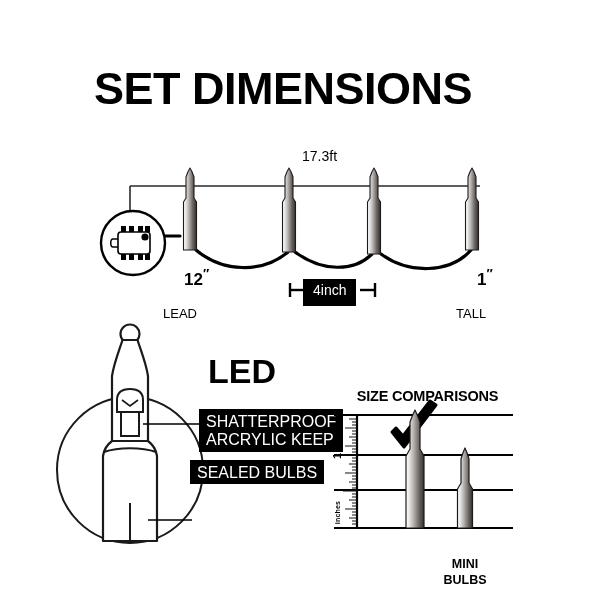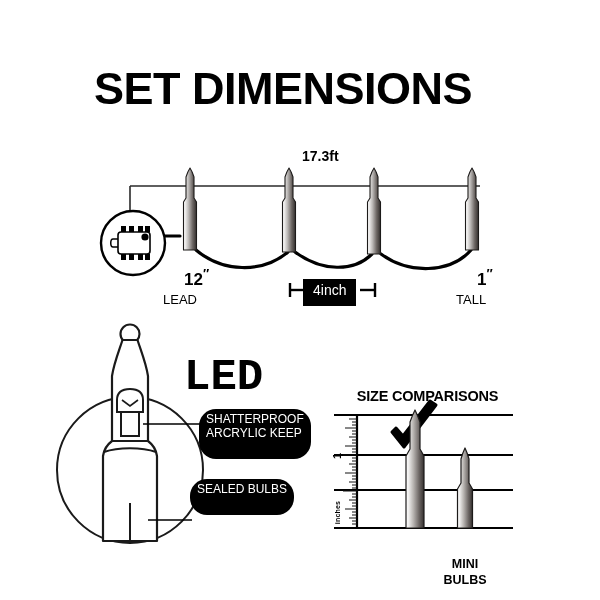--- a/index.html
+++ b/index.html
@@ -30,21 +30,21 @@
     text-align: center;
     font-size: 45px;
     font-weight: bold;
     letter-spacing: -0.5px;
     line-height: 1;
   }
 
   
   .lbl-plain {
     font-size: 13px;
-    font-weight: bold;
+    font-weight: normal;
     white-space: nowrap;
   }
   .dim-num {
     font-size: 17px;
     font-weight: bold;
     white-space: nowrap;
     margin-left: 21px;
   }
   .dim-num .pr { font-size: 13px; vertical-align: super; font-weight: bold; }
   .dim-sub {
@@ -55,30 +55,29 @@
 
   
   .chip {
     background: #000;
     color: #fff;
     font-size: 14px;
     padding: 3px 10px 8px 10px;
     white-space: nowrap;
     line-height: 1.15;
   }
-  .chip.multi { font-size: 12px; padding: 4px 7px 18px 7px; border-radius: 17px; }
+  .chip.multi { font-size: 16px; padding: 4px 7px 2px 7px; }
 
   
   #led-heading {
-    left: 184px;
+    left: 208px;
     top: 352px;
-    font-size: 44px;
+    font-size: 34px;
     font-weight: bold;
     letter-spacing: 0px;
-    font-family: Liberation Mono, monospace;
   }
 
   
   #size-comp-title {
     left: 340px;
     top: 388px;
     width: 175px;
     text-align: center;
     font-size: 14.5px;
     font-weight: bold;
@@ -223,28 +222,28 @@
         <line x1="375" y1="283" x2="375" y2="297" stroke="#000000" stroke-width="2.4"></line>
         <line x1="360" y1="290" x2="375" y2="290" stroke="#000000" stroke-width="2.4"></line>
       </g>
     </svg>
   </div>
 
   <div class="abs lbl-plain" style="left:302px;top:148px;font-size:14px;">17.3ft</div>
 
   <div class="abs" style="left:163px;top:266px;">
     <div class="dim-num"><span>12</span><span class="pr">″</span></div>
-    <div class="dim-sub" style="margin-top:2px;">LEAD</div>
+    <div class="dim-sub" style="margin-top:16px;">LEAD</div>
   </div>
 
   <div class="abs chip" style="left:303px;top:279px;">4inch</div>
 
   <div class="abs" style="left:456px;top:266px;">
     <div class="dim-num"><span>1</span><span class="pr">″</span></div>
-    <div class="dim-sub" style="margin-top:2px;">TALL</div>
+    <div class="dim-sub" style="margin-top:16px;">TALL</div>
   </div>
 
   <div class="abs" style="left:0;top:0;width:600px;height:600px;pointer-events:none;">
     <svg width="600" height="600" viewBox="0 0 600 600">
 
       <circle cx="130" cy="470" r="73" fill="none" stroke="#1a1a1a" stroke-width="2"></circle>
 
       <g fill="#ffffff" stroke="#1a1a1a" stroke-width="2.2" stroke-linejoin="round">
 
         <circle cx="130" cy="334" r="9.5"></circle>
@@ -282,21 +281,21 @@
     </svg>
   </div>
 
   <div class="abs" id="led-heading">LED</div>
 
   <div class="abs chip multi" style="left:199px;top:409px;">
     <div>SHATTERPROOF</div>
     <div>ARCRYLIC KEEP</div>
   </div>
 
-  <div class="abs chip multi" style="left:190px;top:479px;">
+  <div class="abs chip multi" style="left:190px;top:460px;">
     <div>SEALED BULBS</div>
   </div>
 
   <div class="abs" style="left:0;top:0;width:600px;height:600px;pointer-events:none;">
     <svg width="600" height="600" viewBox="0 0 600 600">
       <defs>
         <linearGradient id="cmpGrad" x1="0" y1="0" x2="1" y2="0">
           <stop offset="0%" stop-color="#ffffff"></stop>
           <stop offset="14%" stop-color="#f0efee"></stop>
           <stop offset="42%" stop-color="#b5b1ae"></stop>

